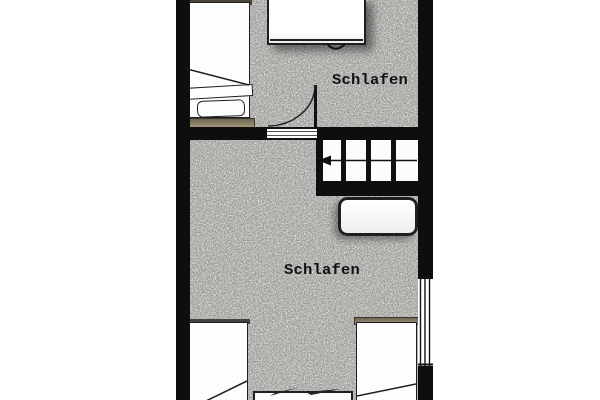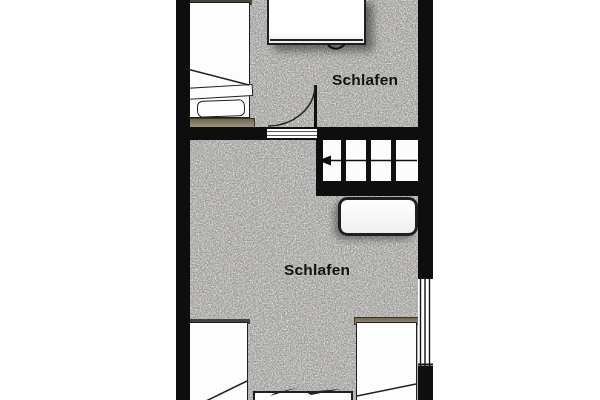--- a/index.html
+++ b/index.html
@@ -1,17 +1,17 @@
 <!DOCTYPE html>
 <html style="--wall: #0e0e0e; --floor: #e9e8e5; --furniture: #fdfdfd; --outline: #1f1f1f; --wood-trim: #a2957a; --wood-trim-dark: #6e6654; --label-text: #111111;"><head>
 <meta charset="utf-8">
 <style>
   html,body{margin:0;padding:0;background:#ffffff;}
   #stage{position:relative;width:480px;height:400px;overflow:hidden;
-         font-family:Liberation Sans, sans-serif;background:#ffffff;}
+         font-family:Liberation Mono, monospace;background:#ffffff;}
   .abs{position:absolute;}
   .wall{position:absolute;background:var(--wall,#0e0e0e);}
   .furn{position:absolute;background:var(--furniture,#fdfdfd);border:1.5px solid var(--outline,#1f1f1f);box-sizing:border-box;}
   .room-label{position:absolute;font-weight:bold;font-size:15.5px;color:var(--label-text,#111);
               letter-spacing:0.2px;white-space:nowrap;}
   .tread{position:absolute;background:#101010;}
   svg{display:block;}
   .line-overlay{position:absolute;left:0;top:0;pointer-events:none;}
 </style>
 </head>

